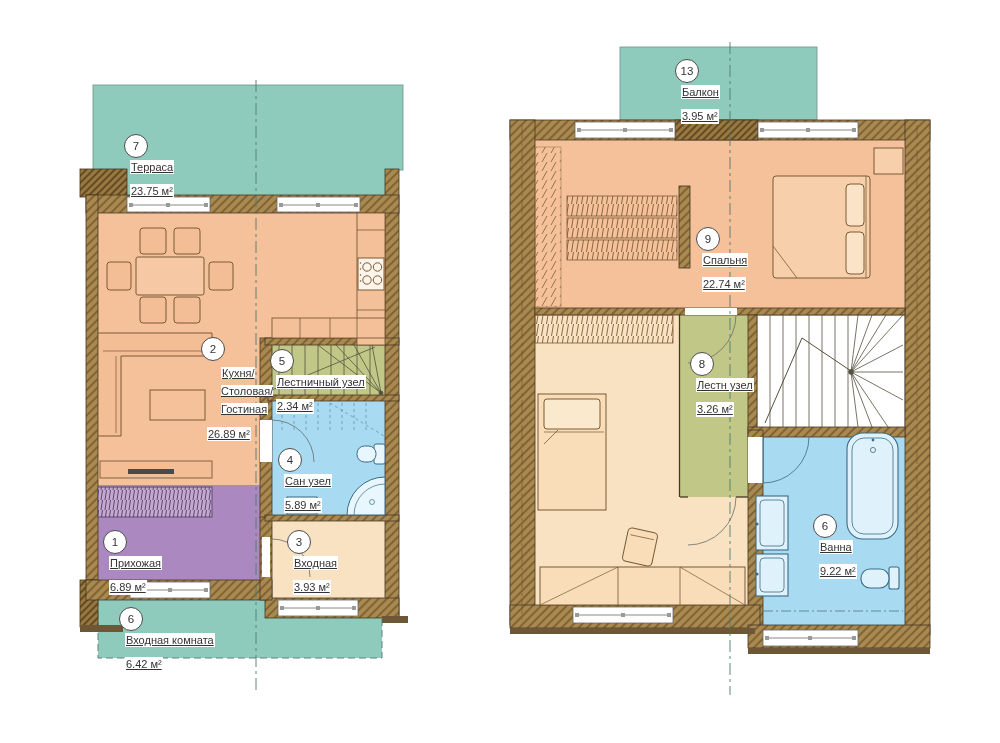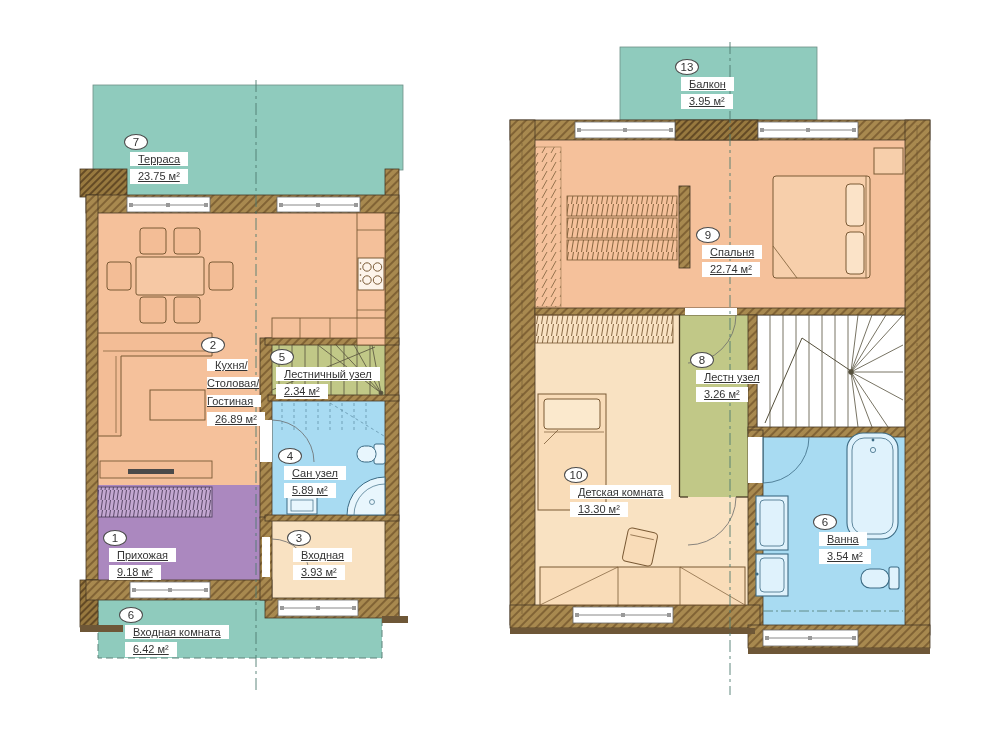--- a/index.html
+++ b/index.html
@@ -1,26 +1,26 @@
 <!DOCTYPE html>
 <html><head>
 <meta charset="utf-8">
 <style>
   html,body{margin:0;padding:0;background:#ffffff;}
   .canvas{position:relative;width:1000px;height:743px;background:#ffffff;overflow:hidden;
           font-family:"Liberation Sans",sans-serif;}
   svg.linework{position:absolute;left:0;top:0;z-index:1;}
   .rl{position:absolute;display:flex;flex-direction:column;align-items:flex-start;z-index:5;}
-  .rl .c{width:24px;height:16px;border-radius:50%;background:#fff;border:1.5px solid #4a4a4a;
+  .rl .c{width:24px;height:24px;border-radius:50%;background:#fff;border:1.5px solid #4a4a4a;
          display:flex;align-items:center;justify-content:center;font-size:11.5px;color:#333;
          box-sizing:border-box;margin-bottom:2px;}
-  .rl .n,.rl .a{font-size:11px;color:#333;background:#fff;padding:0 8px;
+  .rl .n,.rl .a{font-size:11px;color:#333;background:#fff;padding:0 1px;
          text-decoration:underline;line-height:1.3;margin-left:6px;white-space:nowrap;}
-  .rl .a{margin-top:3px;}
-  .rl .nw{width:76px;margin-left:6px;}
+  .rl .a{margin-top:10px;}
+  .rl .nw{width:76px;margin-left:20px;}
   .rl .nw .n{margin-left:0;white-space:normal;display:inline;}
 </style>
 </head>
 <body>
 
 <div class="canvas">
 
 <svg class="linework" width="1000" height="743">
   <defs>
     <pattern id="wall" width="6" height="6" patternUnits="userSpaceOnUse" patternTransform="rotate(45)">
@@ -386,21 +386,21 @@
 
 <div class="rl" style="left:287px;top:530px">
   <span class="c">3</span>
   <span class="n">Входная</span>
   <span class="a">3.93 м²</span>
 </div>
 
 <div class="rl" style="left:103px;top:530px">
   <span class="c">1</span>
   <span class="n">Прихожая</span>
-  <span class="a">9.18 м²</span>
+  <span class="a">6.89 м²</span>
 </div>
 
 <div class="rl" style="left:119px;top:607px">
   <span class="c">6</span>
   <span class="n">Входная комната</span>
   <span class="a">6.42 м²</span>
 </div>
 
 <div class="rl" style="left:675px;top:59px">
   <span class="c">13</span>
@@ -413,25 +413,20 @@
   <span class="n">Спальня</span>
   <span class="a">22.74 м²</span>
 </div>
 
 <div class="rl" style="left:690px;top:352px">
   <span class="c">8</span>
   <span class="n">Лестн узел</span>
   <span class="a">3.26 м²</span>
 </div>
 
-<div class="rl" style="left:564px;top:467px">
-  <span class="c">10</span>
-  <span class="n">Детская комната</span>
-  <span class="a">13.30 м²</span>
-</div>
 
 <div class="rl" style="left:813px;top:514px">
   <span class="c">6</span>
   <span class="n">Ванна</span>
-  <span class="a">3.54 м²</span>
+  <span class="a">9.22 м²</span>
 </div>
 
 </div>
 
 </body></html>

